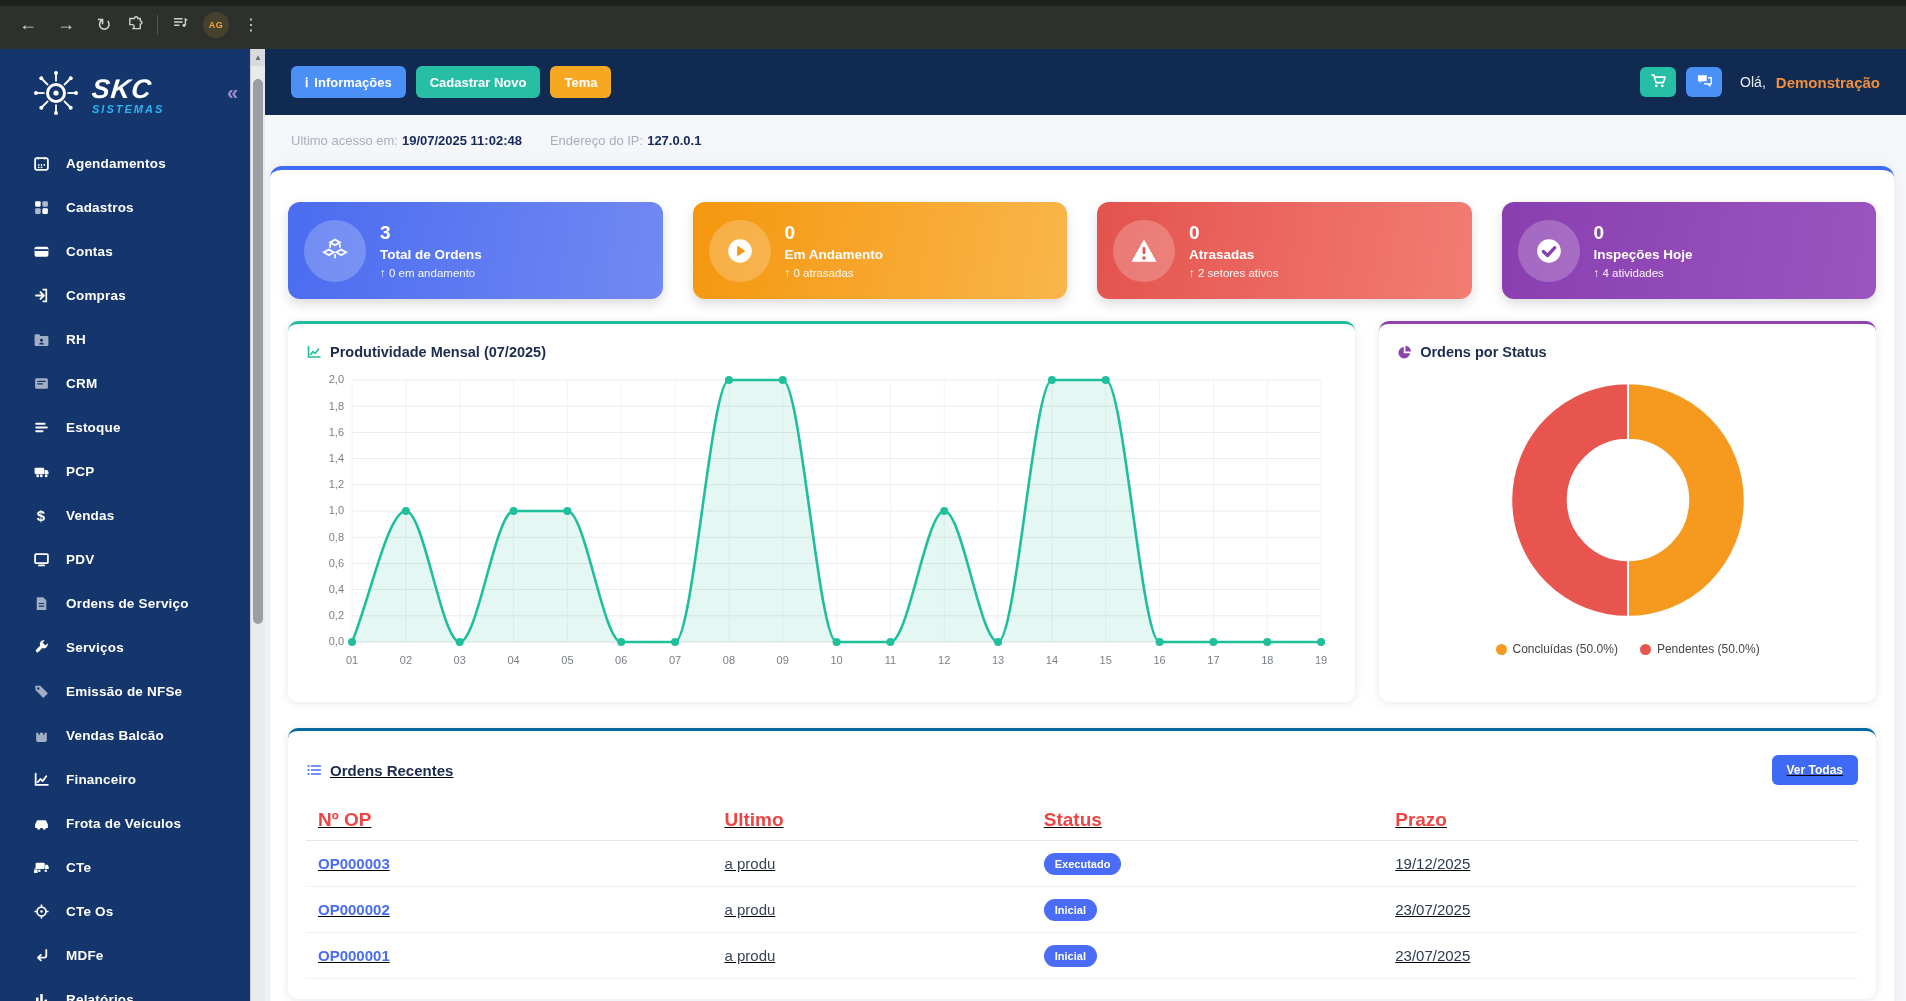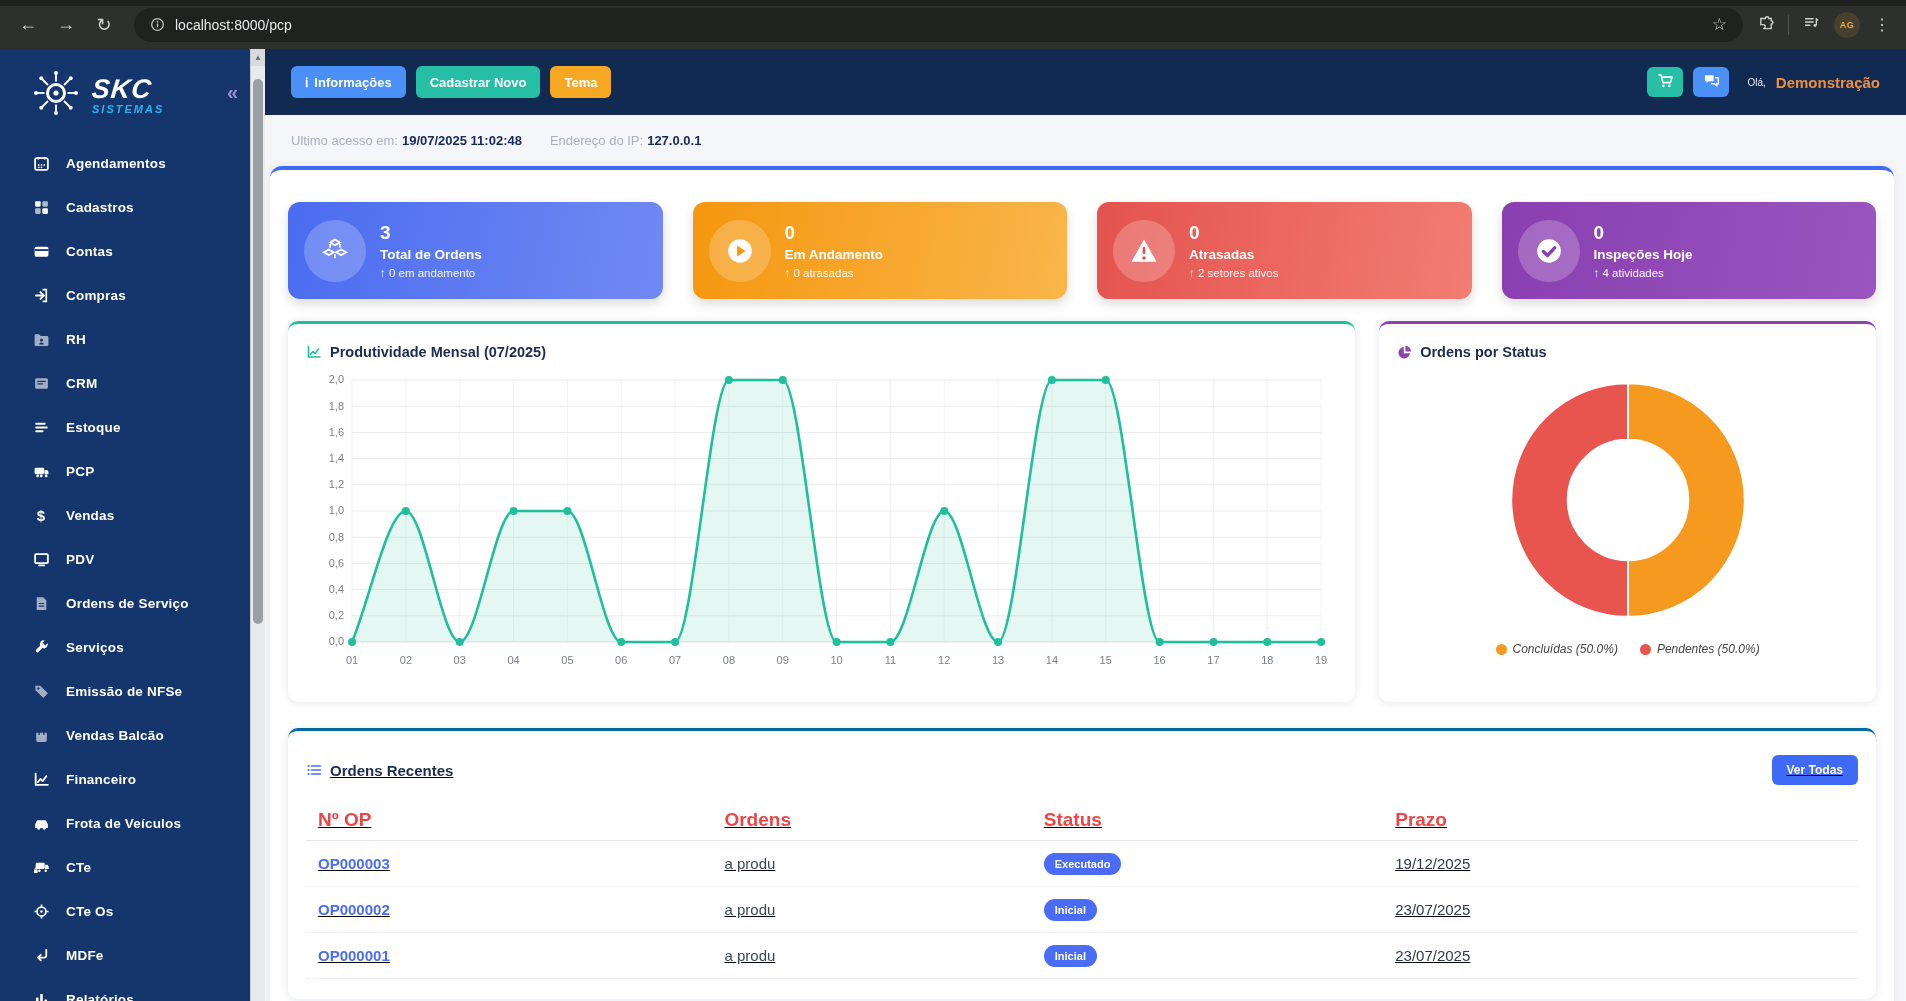--- a/index.html
+++ b/index.html
@@ -51,21 +51,21 @@
 
   
   .topbar { height:66px; background:#112a52; display:flex; align-items:center;
     padding:0 26px; gap:10px; flex:none; }
   .tb-btn { height:32px; border:none; border-radius:6px; color:#fff; font-weight:700;
     font-size:13px; padding:0 14px; display:flex; align-items:center; gap:6px;
     font-family:inherit; cursor:pointer; }
   .tb-right { margin-left:auto; display:flex; align-items:center; gap:10px; }
   .tb-icon-btn { width:36px; height:30px; border:none; border-radius:6px; color:#fff;
     display:flex; align-items:center; justify-content:center; cursor:pointer; }
-  .greet { color:#e8ecf3; font-size:10px; margin-left:8px; }
+  .greet { color:#e8ecf3; font-size:14px; margin-left:8px; }
   .uname { color:#ef8f3e; font-size:15px; font-weight:800; }
 
   
   .meta-row { padding:18px 26px 10px; font-size:13px; color:#a9b0bd; display:flex; gap:28px; }
   .meta-row b { color:#16295c; font-weight:800; margin-left:4px; }
 
   
   .main-card { margin:8px 12px 0 5px; background:#fff; border-top:4px solid #3f6af5;
     border-radius:12px; box-shadow:0 0 10px rgba(20,40,90,.07); padding:18px; flex:1; }
 
@@ -81,21 +81,21 @@
   .charts-row { display:grid; grid-template-columns:67.2% 1fr; gap:24px; margin-bottom:26px; }
   .panel { background:#fff; border-radius:10px; box-shadow:0 1px 9px rgba(30,50,90,.12);
     padding:20px 18px; }
   .panel.teal   { border-top:3px solid #1fbf9c; }
   .panel.purple { border-top:3px solid #8d44ad; }
   .panel.blue   { border-top:3px solid #0369a1;text-decoration:underline; }
   .panel-title { font-size:14.5px; font-weight:800; color:#1d2c4e; display:flex;
     align-items:center; gap:8px; margin-bottom:6px; }
 
   .donut-wrap { display:flex; justify-content:center; }
-  .legend { display:flex; justify-content:center; gap:22px; margin-top:8px;font-style:italic; }
+  .legend { display:flex; justify-content:center; gap:22px; margin-top:8px; }
   .legend-item { display:flex; align-items:center; gap:6px; font-size:12px; color:#444; }
   .legend-dot { width:11px; height:11px; border-radius:50%; }
 
   .orders-head { display:flex; align-items:center; gap:8px; font-size:15px; font-weight:800;
     color:#1d2c4e; margin:4px 0 14px; }
   .view-all { margin-left:auto; background:#3f6af5; color:#fff; border:none; border-radius:6px;
     font-size:12px; font-weight:700; padding:8px 15px; font-family:inherit; cursor:pointer; }
   .tbl-row { display:grid; grid-template-columns:26.6% 20.9% 23% 1fr; align-items:center;
     padding:0 12px; }
   .tbl-header { height:42px; border-bottom:1px solid #e4e7ec; font-size:19px; font-weight:800;
@@ -107,31 +107,20 @@
   .prazo { color:#2b3950; }
 </style>
 </head>
 <body>
 
 <div class="browser-bar">
   <div class="tabstrip"></div>
   <span class="nav-ico">←</span>
   <span class="nav-ico">→</span>
   <span class="nav-ico">↻</span>
-  <div class="url-pill">
-    <span class="ico">
-      <svg viewBox="0 0 16 16" width="15" height="15">
-          <circle cx="8" cy="8" r="6.2" fill="none" stroke="currentColor" stroke-width="1.4"></circle>
-          <rect x="7.3" y="7" width="1.4" height="4" fill="currentColor"></rect>
-          <circle cx="8" cy="5" r=".9" fill="currentColor"></circle>
-        </svg>
-    </span>
-    <span class="url-text">localhost:8000/pcp</span>
-    <span class="star-ico">☆</span>
-  </div>
   <div class="chrome-right">
     <span class="ico">
       <svg viewBox="0 0 16 16" width="17" height="17" fill="none" stroke="currentColor" stroke-width="1.3">
           <path d="M5.2 3.2h2.1a1.6 1.6 0 0 1 3.2 0h2.3v2.3a1.6 1.6 0 0 1 0 3.2v4.1H5.2a1.9 1.9 0 0 0 0-3.8H3V3.2z" transform="translate(.6 1)"></path>
         </svg>
     </span>
     <span class="chrome-div"></span>
     <span class="ico">
       <svg viewBox="0 0 16 16" width="17" height="17">
           <path d="M2.5 4.5h7M2.5 7.5h7M2.5 10.5h4" stroke="currentColor" stroke-width="1.4" stroke-linecap="round" fill="none"></path>
@@ -630,21 +619,21 @@
                 <circle cx="2.6" cy="12" r="1.1"></circle>
                 <path d="M5.4 4h9M5.4 8h9M5.4 12h9" stroke="currentColor" stroke-width="1.6" stroke-linecap="round"></path>
               </svg>
           </span>
           <span>Ordens Recentes</span>
           <button class="view-all">Ver Todas</button>
         </div>
         <div id="orders-table">
             <div class="tbl-row tbl-header">
               <span>Nº OP</span>
-              <span>Ordens</span>
+              <span>Ultimo</span>
               <span>Status</span>
               <span>Prazo</span>
             </div>
             <div class="tbl-row tbl-data">
               <span class="op-link">OP000003</span>
               <span>a produ</span>
               <span><span class="badge" style="background:#4a6cf7">Executado</span></span>
               <span class="prazo">19/12/2025</span>
             </div>
             <div class="tbl-row tbl-data">

